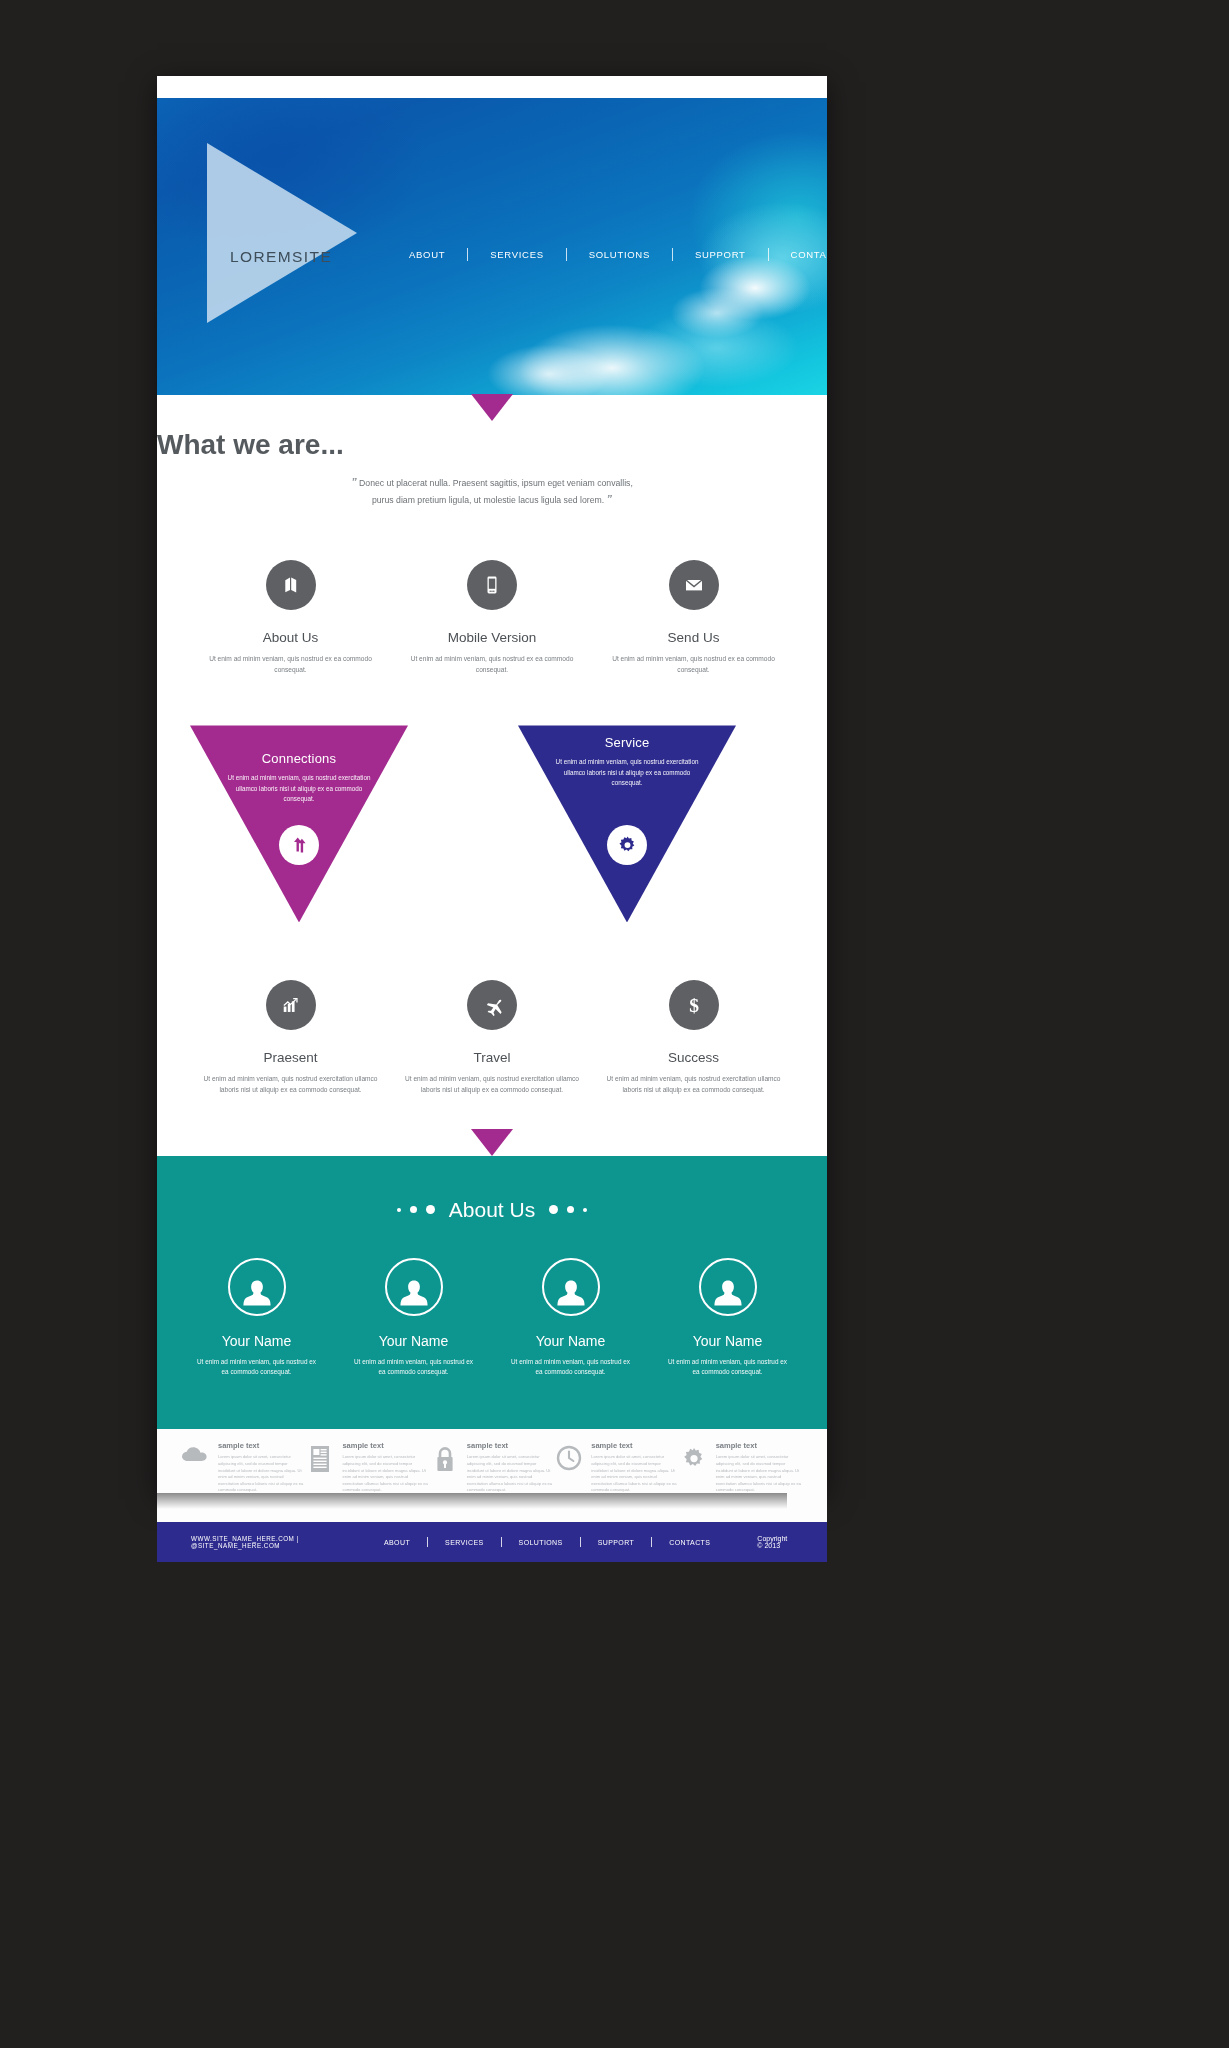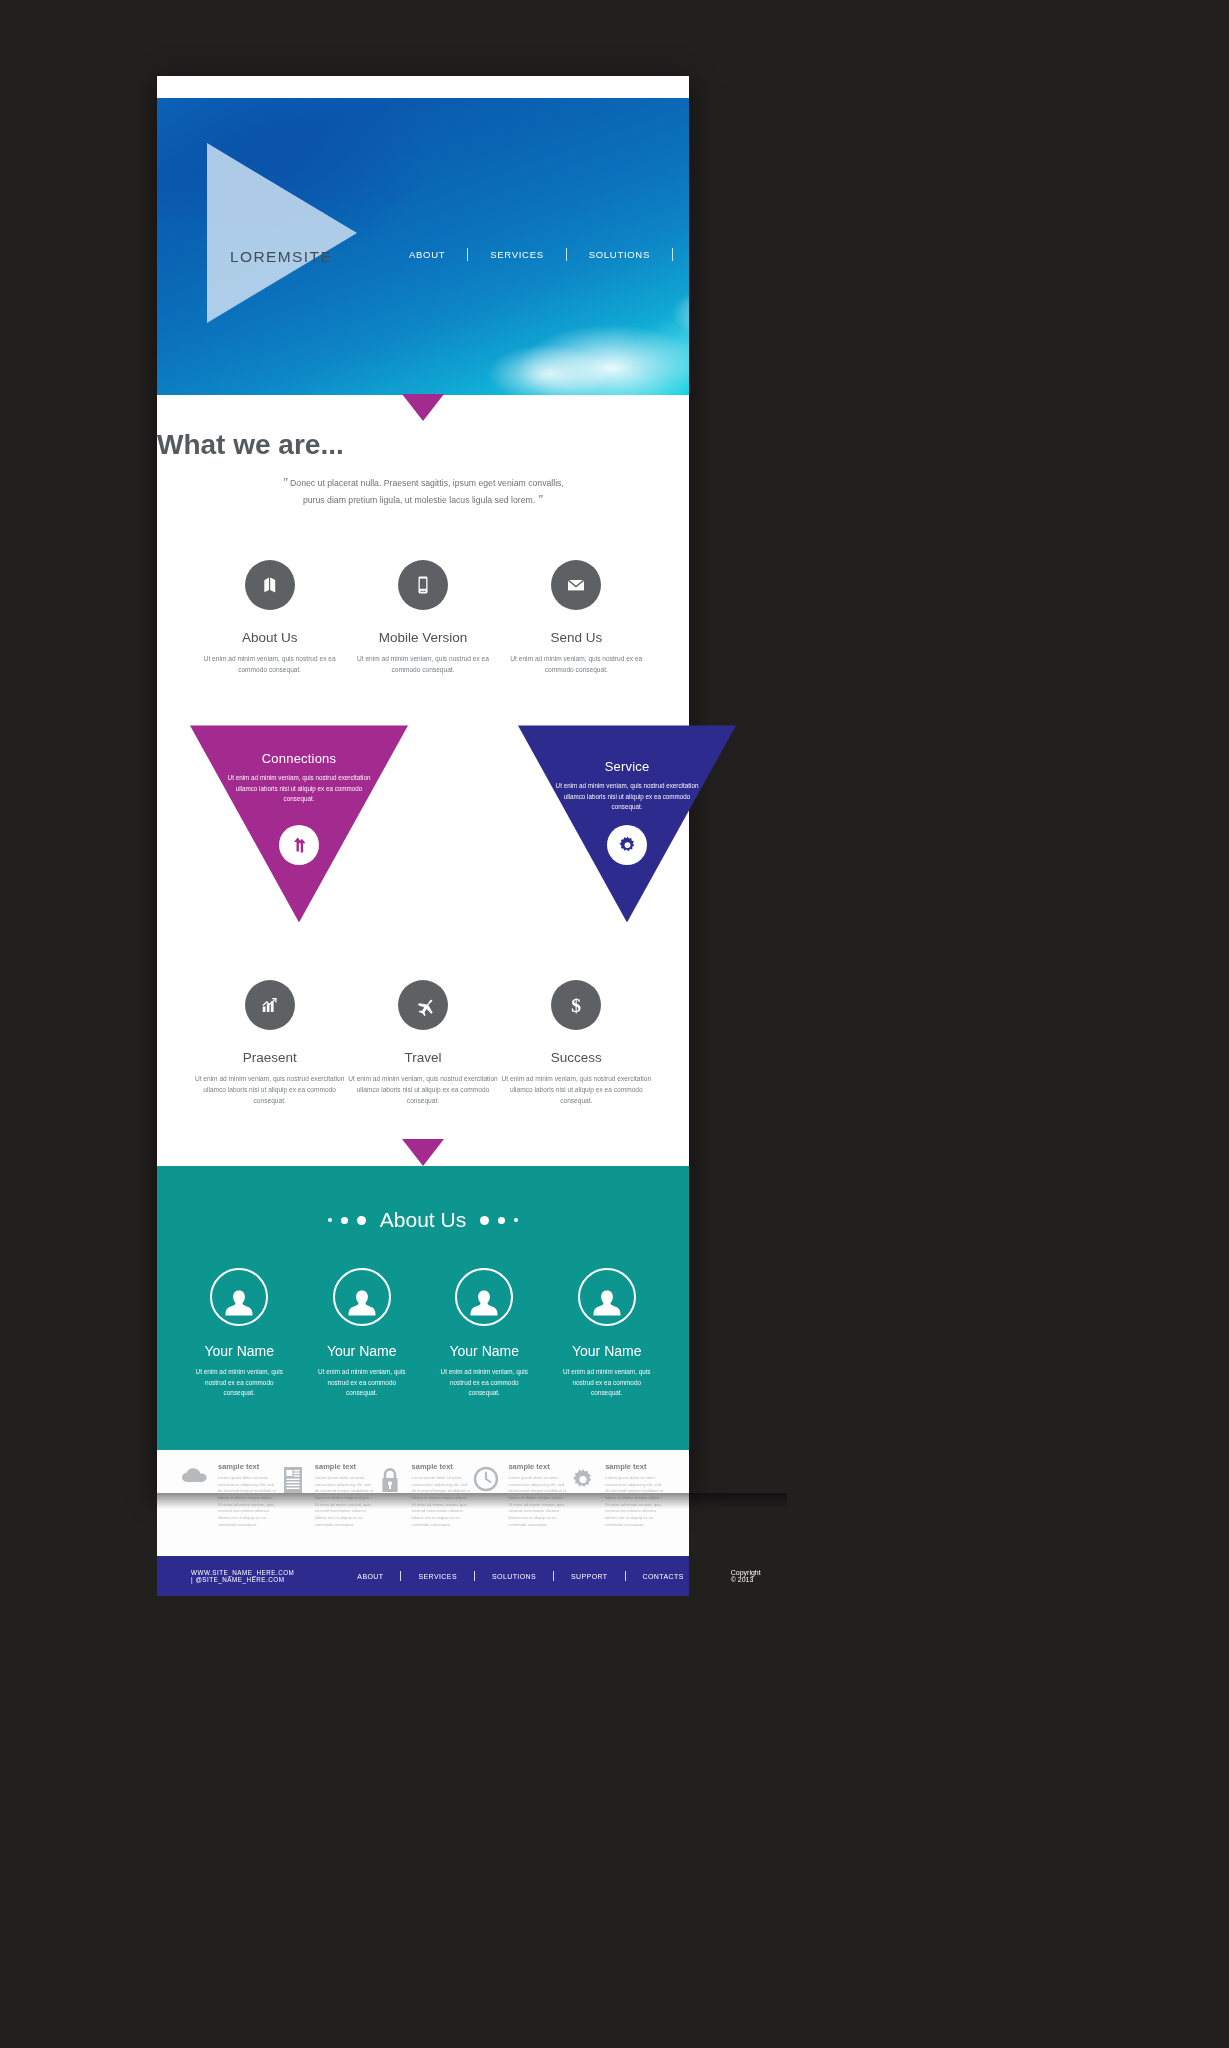--- a/index.html
+++ b/index.html
@@ -11,21 +11,21 @@
   }
   #page {
     position: relative;
     width: 1229px; height: 2048px;
     background: #221f1f;
   }
   
   .sheet {
     position: absolute;
     left: 157px; top: 76px;
-    width: 532px; height: 1417px;
+    width: 670px; height: 1417px;
     background: #f0abfc;
     box-shadow: 0 6px 26px rgba(0,0,0,0.55);
   }
   .sheet-top-white { height: 22px; background:#ffffff; }
 
   
   .hero {
     position: relative;
     height: 297px;
     overflow: hidden;
@@ -271,21 +271,21 @@
             <svg width="22" height="22" viewBox="0 0 24 24">
               <path fill="#a32a8e" d="M9.3 3.8v10.3H6.6L10.6 19l4-4.9h-2.7V3.8z" transform="rotate(180 10.6 11.4)"></path>
               <path fill="#a32a8e" d="M15.2 5.1l4 4.9h-2.7v10.3h-2.6V10h-2.7z"></path>
             </svg>
           </div>
         </div>
 
 
         <div class="tri tri-down tri-right">
           <div class="shape"></div>
-          <div class="tri-content" style="top:34px;">
+          <div class="tri-content" style="top:10px;">
             <div class="tri-h">Service</div>
             <div class="tri-p">Ut enim ad minim veniam, quis nostrud exercitation ullamco laboris nisi ut aliquip ex ea commodo consequat.</div>
           </div>
           <div class="tri-badge" style="top:100px;">
             <svg width="23" height="23" viewBox="0 0 24 24">
               <path fill="#2e2b8e" d="M12 2.6l1.5 2.1 2.5-.6.3 2.6 2.4 1-1.2 2.3 1.6 2-2.2 1.4.2 2.6-2.6-.2-1.5 2.1-2-1.6-2.3 1.2-1-2.4-2.6-.3.6-2.5L3.6 10l2.1-1.5-.6-2.5 2.6-.3 1-2.4 2.3 1.2z"></path>
               <circle cx="12" cy="11.6" r="3.1" fill="#fff"></circle>
             </svg>
           </div>
         </div>

